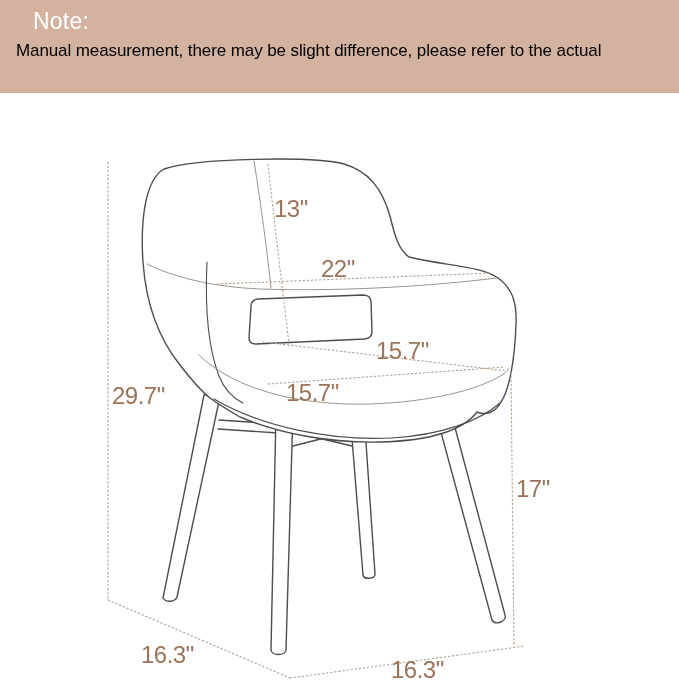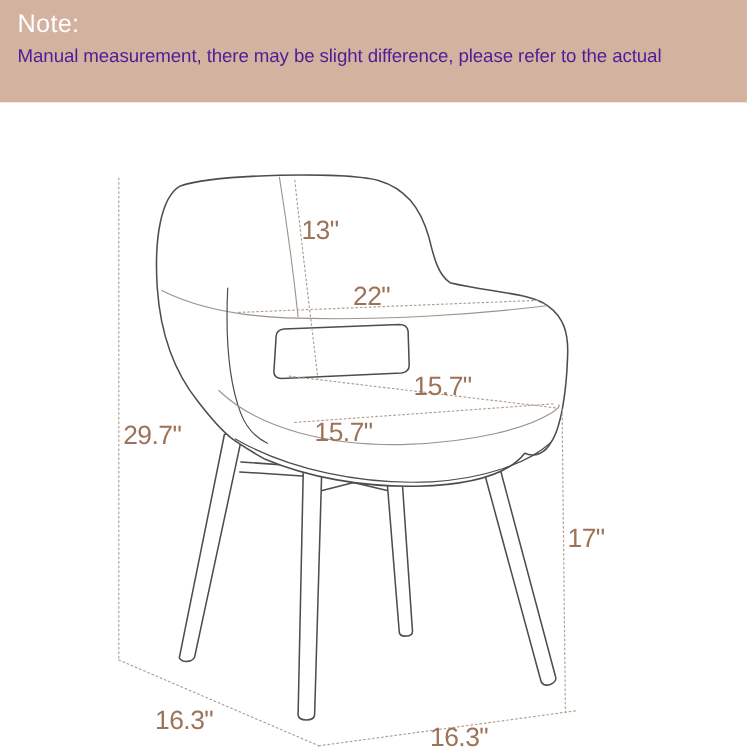--- a/index.html
+++ b/index.html
@@ -11,33 +11,33 @@
     font-family:"Liberation Sans", sans-serif;
   }
   #note-box{
     position:absolute;left:0;top:0;
     width:679px;height:93px;
     background:#d3b2a0;
     box-sizing:border-box;
     padding:9px 16px;
   }
   #note-title{
-    margin:0 0 7px 0;
+    margin:0 0 7px 17px;
     font-size:23px;
     line-height:25px;
     font-weight:400;
     color:#ffffff;
     letter-spacing:0.2px;
   }
   #note-body{
     margin:0;
     font-size:17px;
     line-height:20px;
     font-weight:400;
-    color:#4c1d95;
+    color:#000000;
     white-space:nowrap;
     letter-spacing:-0.1px;
   }
   #diagram-svg{position:absolute;left:0;top:0;}
   .chair-stroke{fill:none;stroke:#4d4d4d;stroke-width:1.4;stroke-linecap:round;stroke-linejoin:round;}
   .chair-fill{fill:#ffffff;stroke:#4d4d4d;stroke-width:1.4;stroke-linejoin:round;}
   .seam{fill:none;stroke:#9a948c;stroke-width:1;stroke-linecap:round;}
   .dim-line{fill:none;stroke:#b3a190;stroke-width:1.1;stroke-dasharray:1.5 2.6;stroke-linecap:round;}
   .dim-label{font-family:"Liberation Sans", sans-serif;font-size:24px;fill:#9c7358;letter-spacing:-0.5px;}
 </style>

